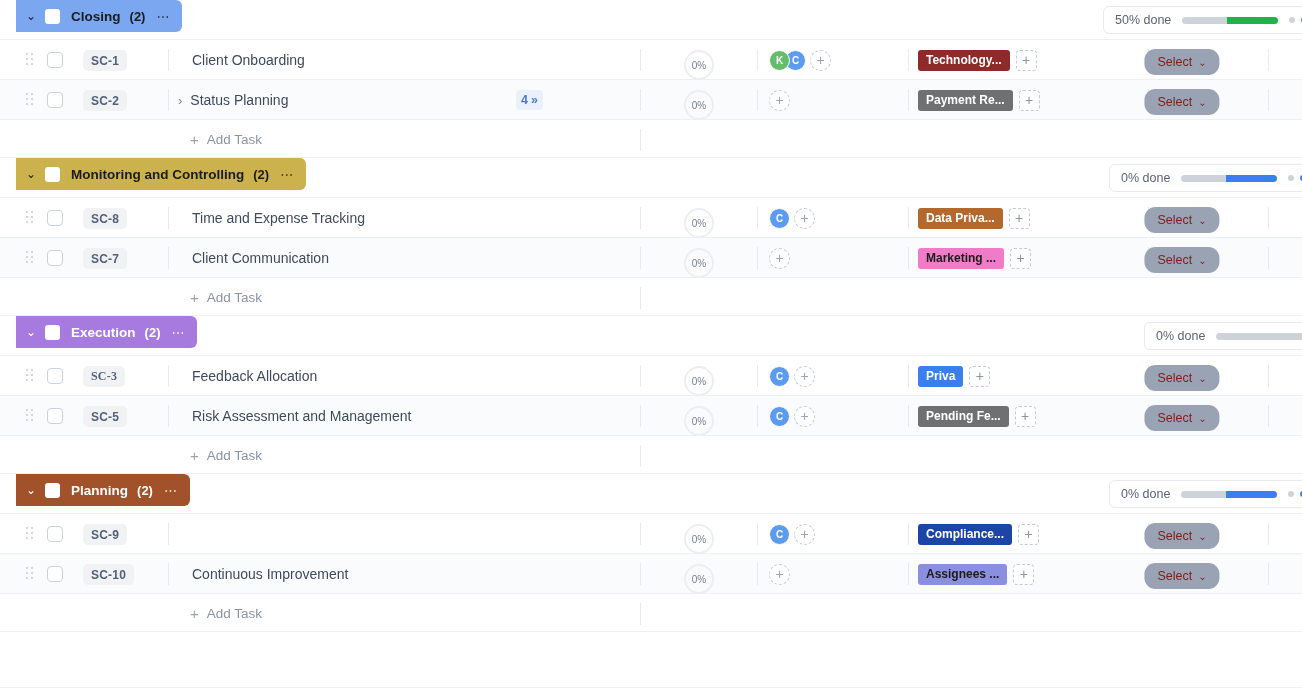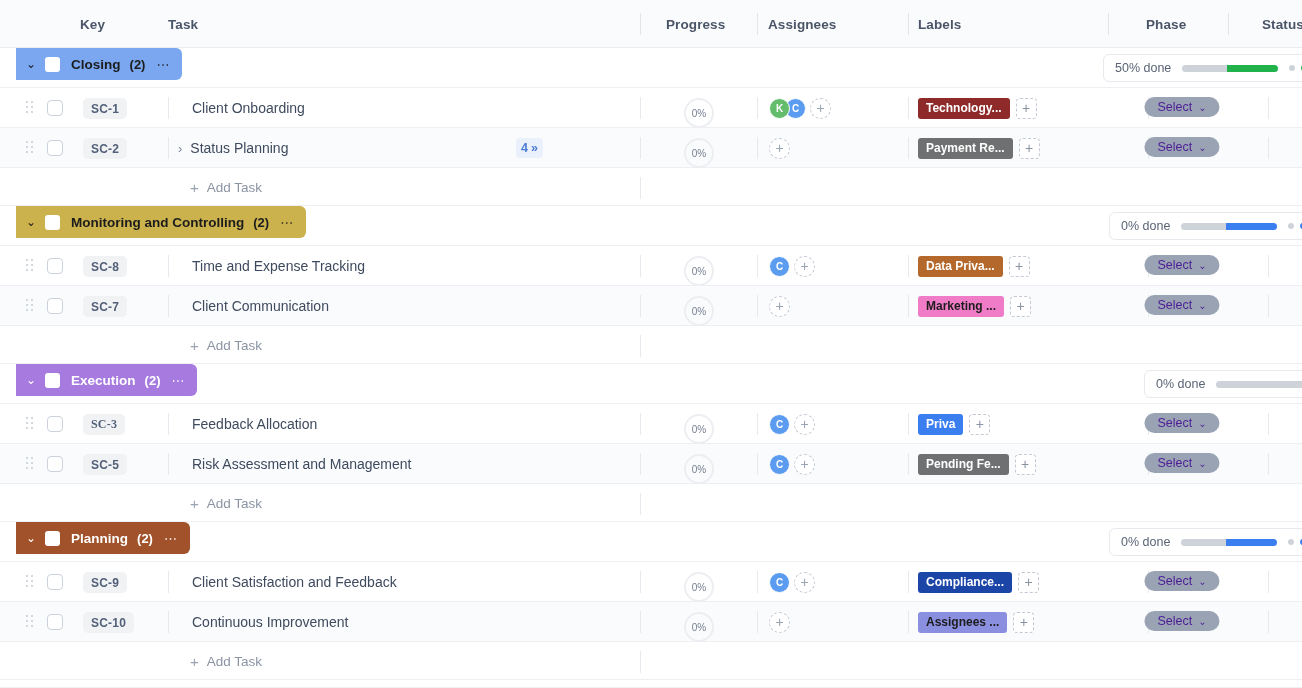--- a/index.html
+++ b/index.html
@@ -195,26 +195,26 @@
     margin-left: 6px;
     background: #fff;
     cursor: pointer;
   }
 
   
   .selpill {
     position: absolute;
     left: 1182px; top: 9px;
     transform: translateX(-50%);
-    height: 20px;
+    height: 26px;
     padding: 0 13px;
     display: flex; align-items: center; gap: 6px;
     background: #9aa3b4;
     border-radius: 11px;
-    color: #4c1d95;
+    color: #7f1d1d;
     font-size: 12.5px;
     cursor: pointer;
   }
   .selpill .cv { font-size: 10px; opacity: .95; }
 
   
   .grow {
     position: relative;
     height: 40px;
     width: 1302px;
@@ -265,34 +265,20 @@
     position: absolute;
     left: 0; bottom: 0;
     width: 1302px; height: 1px;
     background: #edeff2;
   }
 </style>
 </head>
 <body>
 
 <div class="board">
-  <div class="hdr" id="header-row">
-      <div class="hdr-sep" style="left: 640px;"></div>
-      <div class="hdr-sep" style="left: 757px;"></div>
-      <div class="hdr-sep" style="left: 908px;"></div>
-      <div class="hdr-sep" style="left: 1108px;"></div>
-      <div class="hdr-sep" style="left: 1228px;"></div>
-      <div class="hdr-cell" style="left: 80px;">Key</div>
-      <div class="hdr-cell" style="left: 168px;">Task</div>
-      <div class="hdr-cell" style="left: 666px;">Progress</div>
-      <div class="hdr-cell" style="left: 768px;">Assignees</div>
-      <div class="hdr-cell" style="left: 918px;">Labels</div>
-      <div class="hdr-cell" style="left: 1146px;">Phase</div>
-      <div class="hdr-cell" style="left: 1262px;">Status</div>
-    </div>
   <div id="groups-container">
       <div class="grow">
         <div class="gpill" style="background: rgb(122, 167, 240); color: rgb(28, 28, 28);">
           <span class="gchev">⌄</span>
           <span class="gcbox"></span>
           <span class="gname">Closing</span>
           <span class="gcount">(2)</span>
           <span class="gdots">⋯</span>
         </div>
         <div class="pwidget" style="left: 1103px;">
@@ -596,23 +582,20 @@
           <i></i>
           <i></i>
           <i></i>
           <i></i>
           <i></i>
           <i></i>
         </div>
         <div class="cbox"></div>
         <div class="keyb" style="left: 83px;">SC-9</div>
         <div class="vline" style="left: 168px;"></div>
-        <div class="task">
-          <span>Client Satisfaction and Feedback</span>
-        </div>
         <div class="vline" style="left: 640px;"></div>
         <div class="donut">0%</div>
         <div class="vline" style="left: 757px;"></div>
         <div class="avatars">
           <div class="av" style="background: rgb(91, 156, 240); z-index: 10;">C</div>
           <div class="addcirc">+</div>
         </div>
         <div class="vline" style="left: 908px;"></div>
         <div class="labels">
           <span class="lbl" style="background: rgb(28, 69, 168); color: rgb(255, 255, 255);">Compliance...</span>

